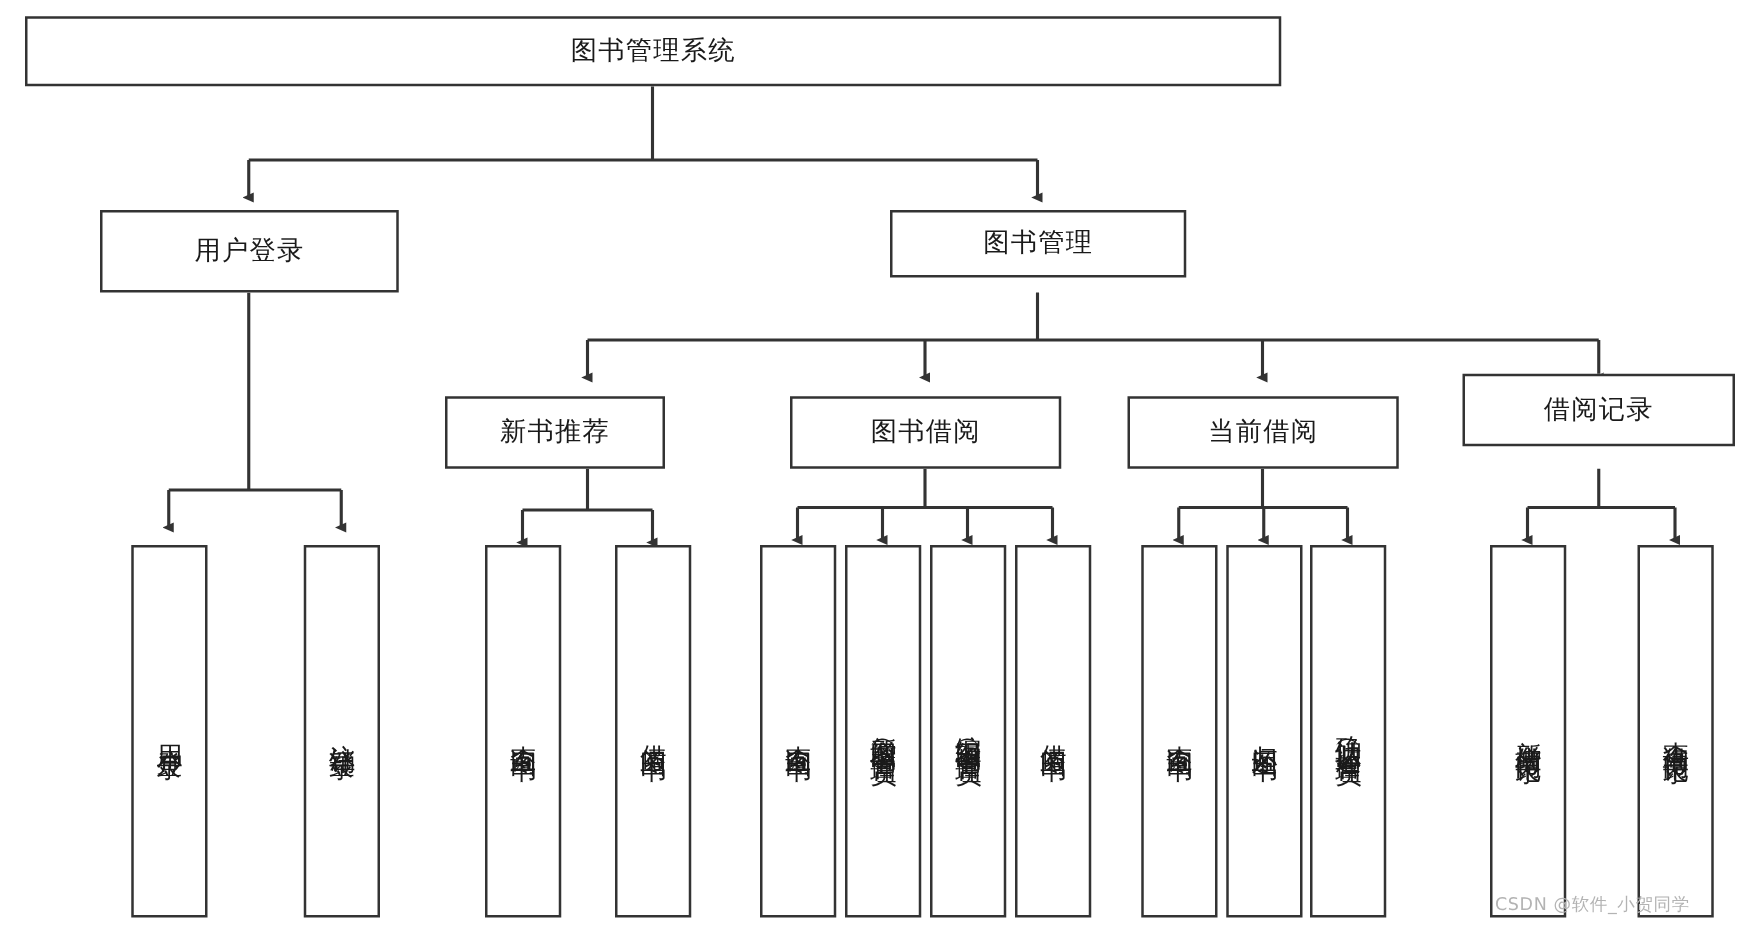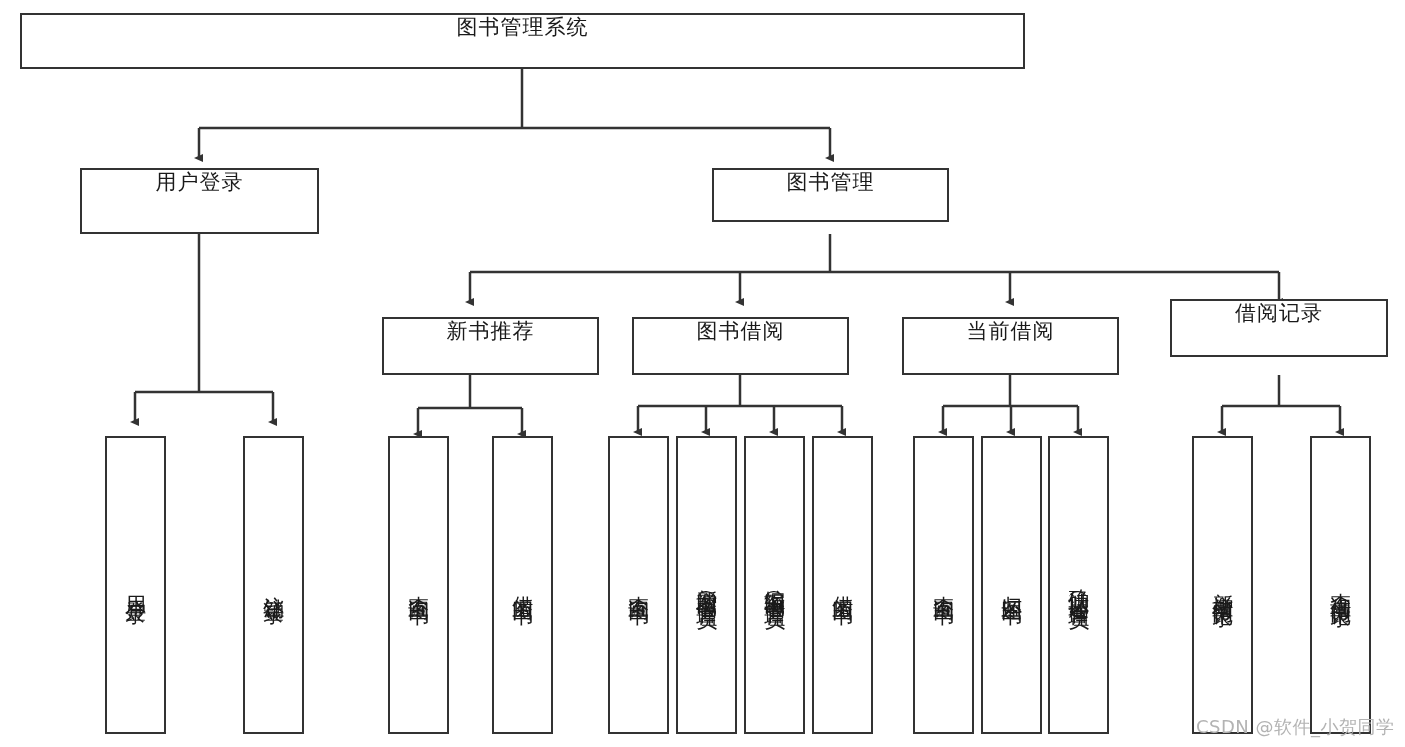--- a/index.html
+++ b/index.html
@@ -25,21 +25,21 @@
     width: 1405px;
     height: 747px;
     pointer-events: none;
   }
   .node {
     position: absolute;
     box-sizing: border-box;
     background: #ffffff;
     border: 2px solid #333333;
     display: flex;
-    align-items: flex-start;
+    align-items: center;
     justify-content: center;
     color: #1a1a1a;
   }
   .node.h {
     
   }
   .node.h .node-label {
     font-size: 21px;
     line-height: 1.2;
     letter-spacing: 1px;
@@ -53,21 +53,21 @@
   .node.v .node-label {
     writing-mode: vertical-rl;
     text-orientation: upright;
     font-size: 21px;
     line-height: 1.45;
     letter-spacing: 3px;
     white-space: nowrap;
   }
   .watermark {
     position: absolute;
-    font-size: 18px;
+    font-size: 14px;
     color: #b3b3b3;
     letter-spacing: 0.5px;
     white-space: nowrap;
     user-select: none;
   }
 </style>
 </head>
 <body>
 
 <div id="diagram-root">
@@ -126,21 +126,21 @@
     <span class="node-label">图书管理系统</span>
   </div>
 
   <div class="node h" style="left:80px; top:168px; width:239px; height:66px;">
     <span class="node-label">用户登录</span>
   </div>
   <div class="node h" style="left:712px; top:168px; width:237px; height:54px;">
     <span class="node-label">图书管理</span>
   </div>
 
-  <div class="node h" style="left:382px; top:317px; width:217px; height:58px;">
+  <div class="node h" style="left:356px; top:317px; width:176px; height:58px;">
     <span class="node-label">新书推荐</span>
   </div>
   <div class="node h" style="left:632px; top:317px; width:217px; height:58px;">
     <span class="node-label">图书借阅</span>
   </div>
   <div class="node h" style="left:902px; top:317px; width:217px; height:58px;">
     <span class="node-label">当前借阅</span>
   </div>
   <div class="node h" style="left:1170px; top:299px; width:218px; height:58px;">
     <span class="node-label">借阅记录</span>

